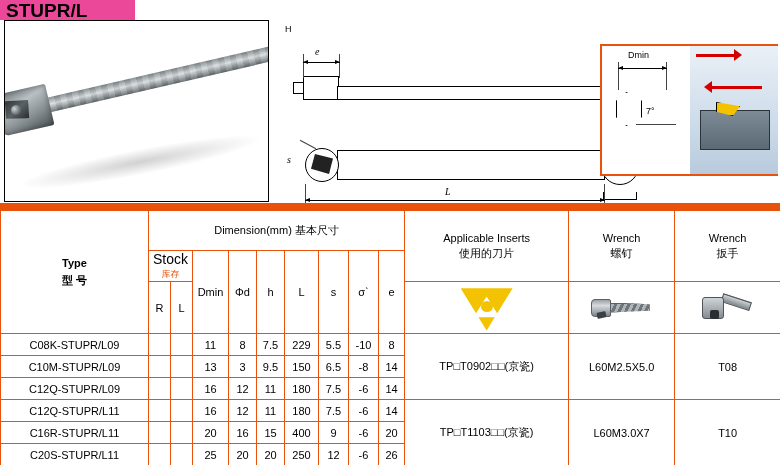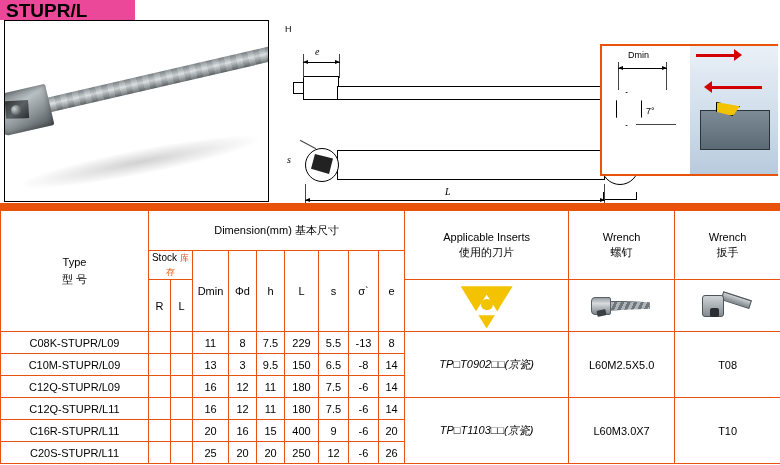--- a/index.html
+++ b/index.html
@@ -183,32 +183,32 @@
     border-collapse:collapse;
     table-layout:fixed;
   }
   .tbl td, .tbl th {
     border:1px solid #e8520a;
     font-size:11px; color:#000;
     text-align:center; vertical-align:middle;
     padding:0;
   }
   .hdr-type {
-    font-size:14px; color:#e8520a; font-weight:normal;
+    font-size:14px; color:#e8520a; font-weight:bold;
   }
   .hdr-dim {
     font-size:12px; color:#e8520a;
   }
   .hdr-orange {
     font-size:11px; color:#e8520a; line-height:1.35;
   }
   .sub-hdr {
     font-size:10px; color:#000; height:18px;
   }
-  .stock-lbl { font-size:10px; color:#000; }
+  .stock-lbl { font-size:14px; color:#000; }
   .stock-cn  { font-size:9px; color:#e8520a; }
   .typecell {
     text-align:left; padding-left:8px; font-size:12px;
   }
   .rowh { height:22px; }
 
   
   .tri-insert {
     position:relative; width:52px; height:46px; margin:0 auto;
   }
@@ -259,21 +259,21 @@
   }
   .wr-hole {
     position:absolute; left:7px; top:12px; width:9px; height:9px;
     background:#2b2f32; border-radius:2px;
   }
   .wr-arm {
     position:absolute; left:20px; top:2px; width:30px; height:9px;
     background: linear-gradient(180deg,#cfd4d7,#7f868b);
     border:1px solid #4e5458; transform:rotate(18deg); transform-origin:0 50%;
   }
-  .ins-txt { font-size:11px;font-style:italic; }
+  .ins-txt { font-size:11px; }
 </style>
 </head>
 <body>
 
 <div class="title-bar">
   <div class="title-text">STUPR/L</div>
 </div>
 
 <div class="top-area">
 
@@ -425,21 +425,21 @@
 
   <tr class="rowh">
     <td class="typecell">C08K-STUPR/L09</td>
     <td></td>
     <td></td>
     <td>11</td>
     <td>8</td>
     <td>7.5</td>
     <td>229</td>
     <td>5.5</td>
-    <td>-13</td>
+    <td>-10</td>
     <td>8</td>
     <td rowspan="3" class="ins-txt">TP□T0902□□(京瓷)</td>
     <td rowspan="3">L60M2.5X5.0</td>
     <td rowspan="3">T08</td>
   </tr>
 
   <tr class="rowh">
     <td class="typecell">C10M-STUPR/L09</td>
     <td></td>
     <td></td>

